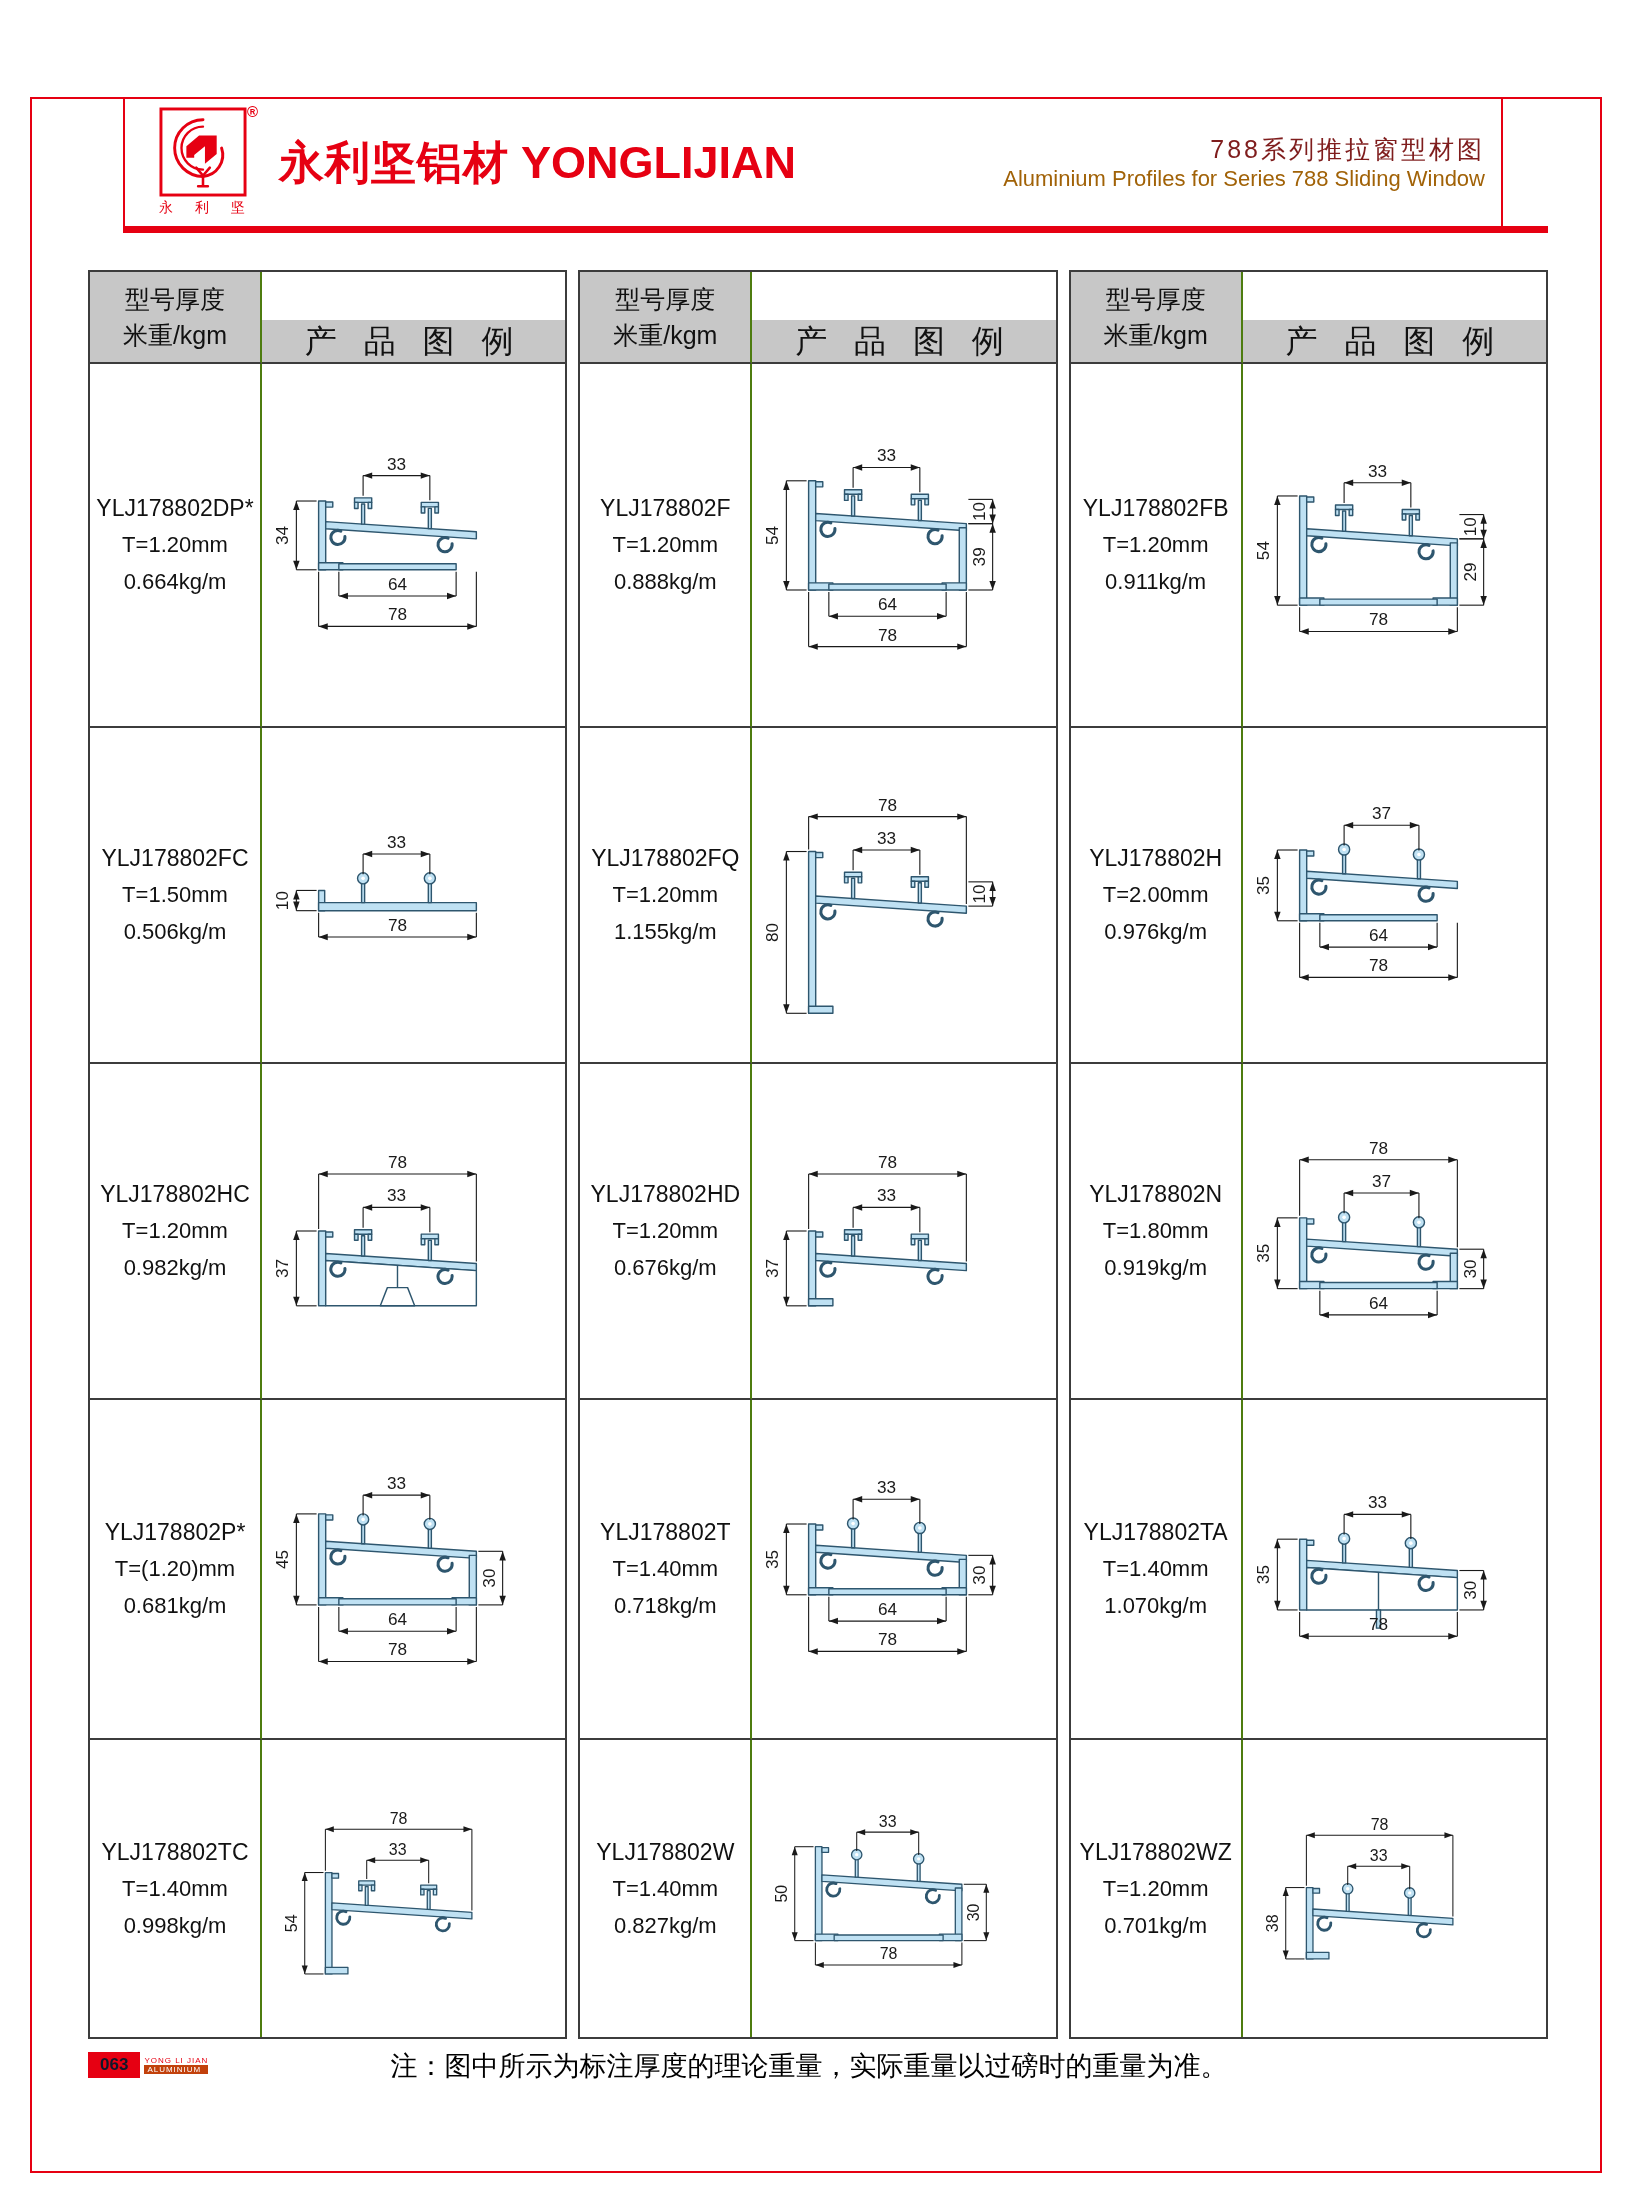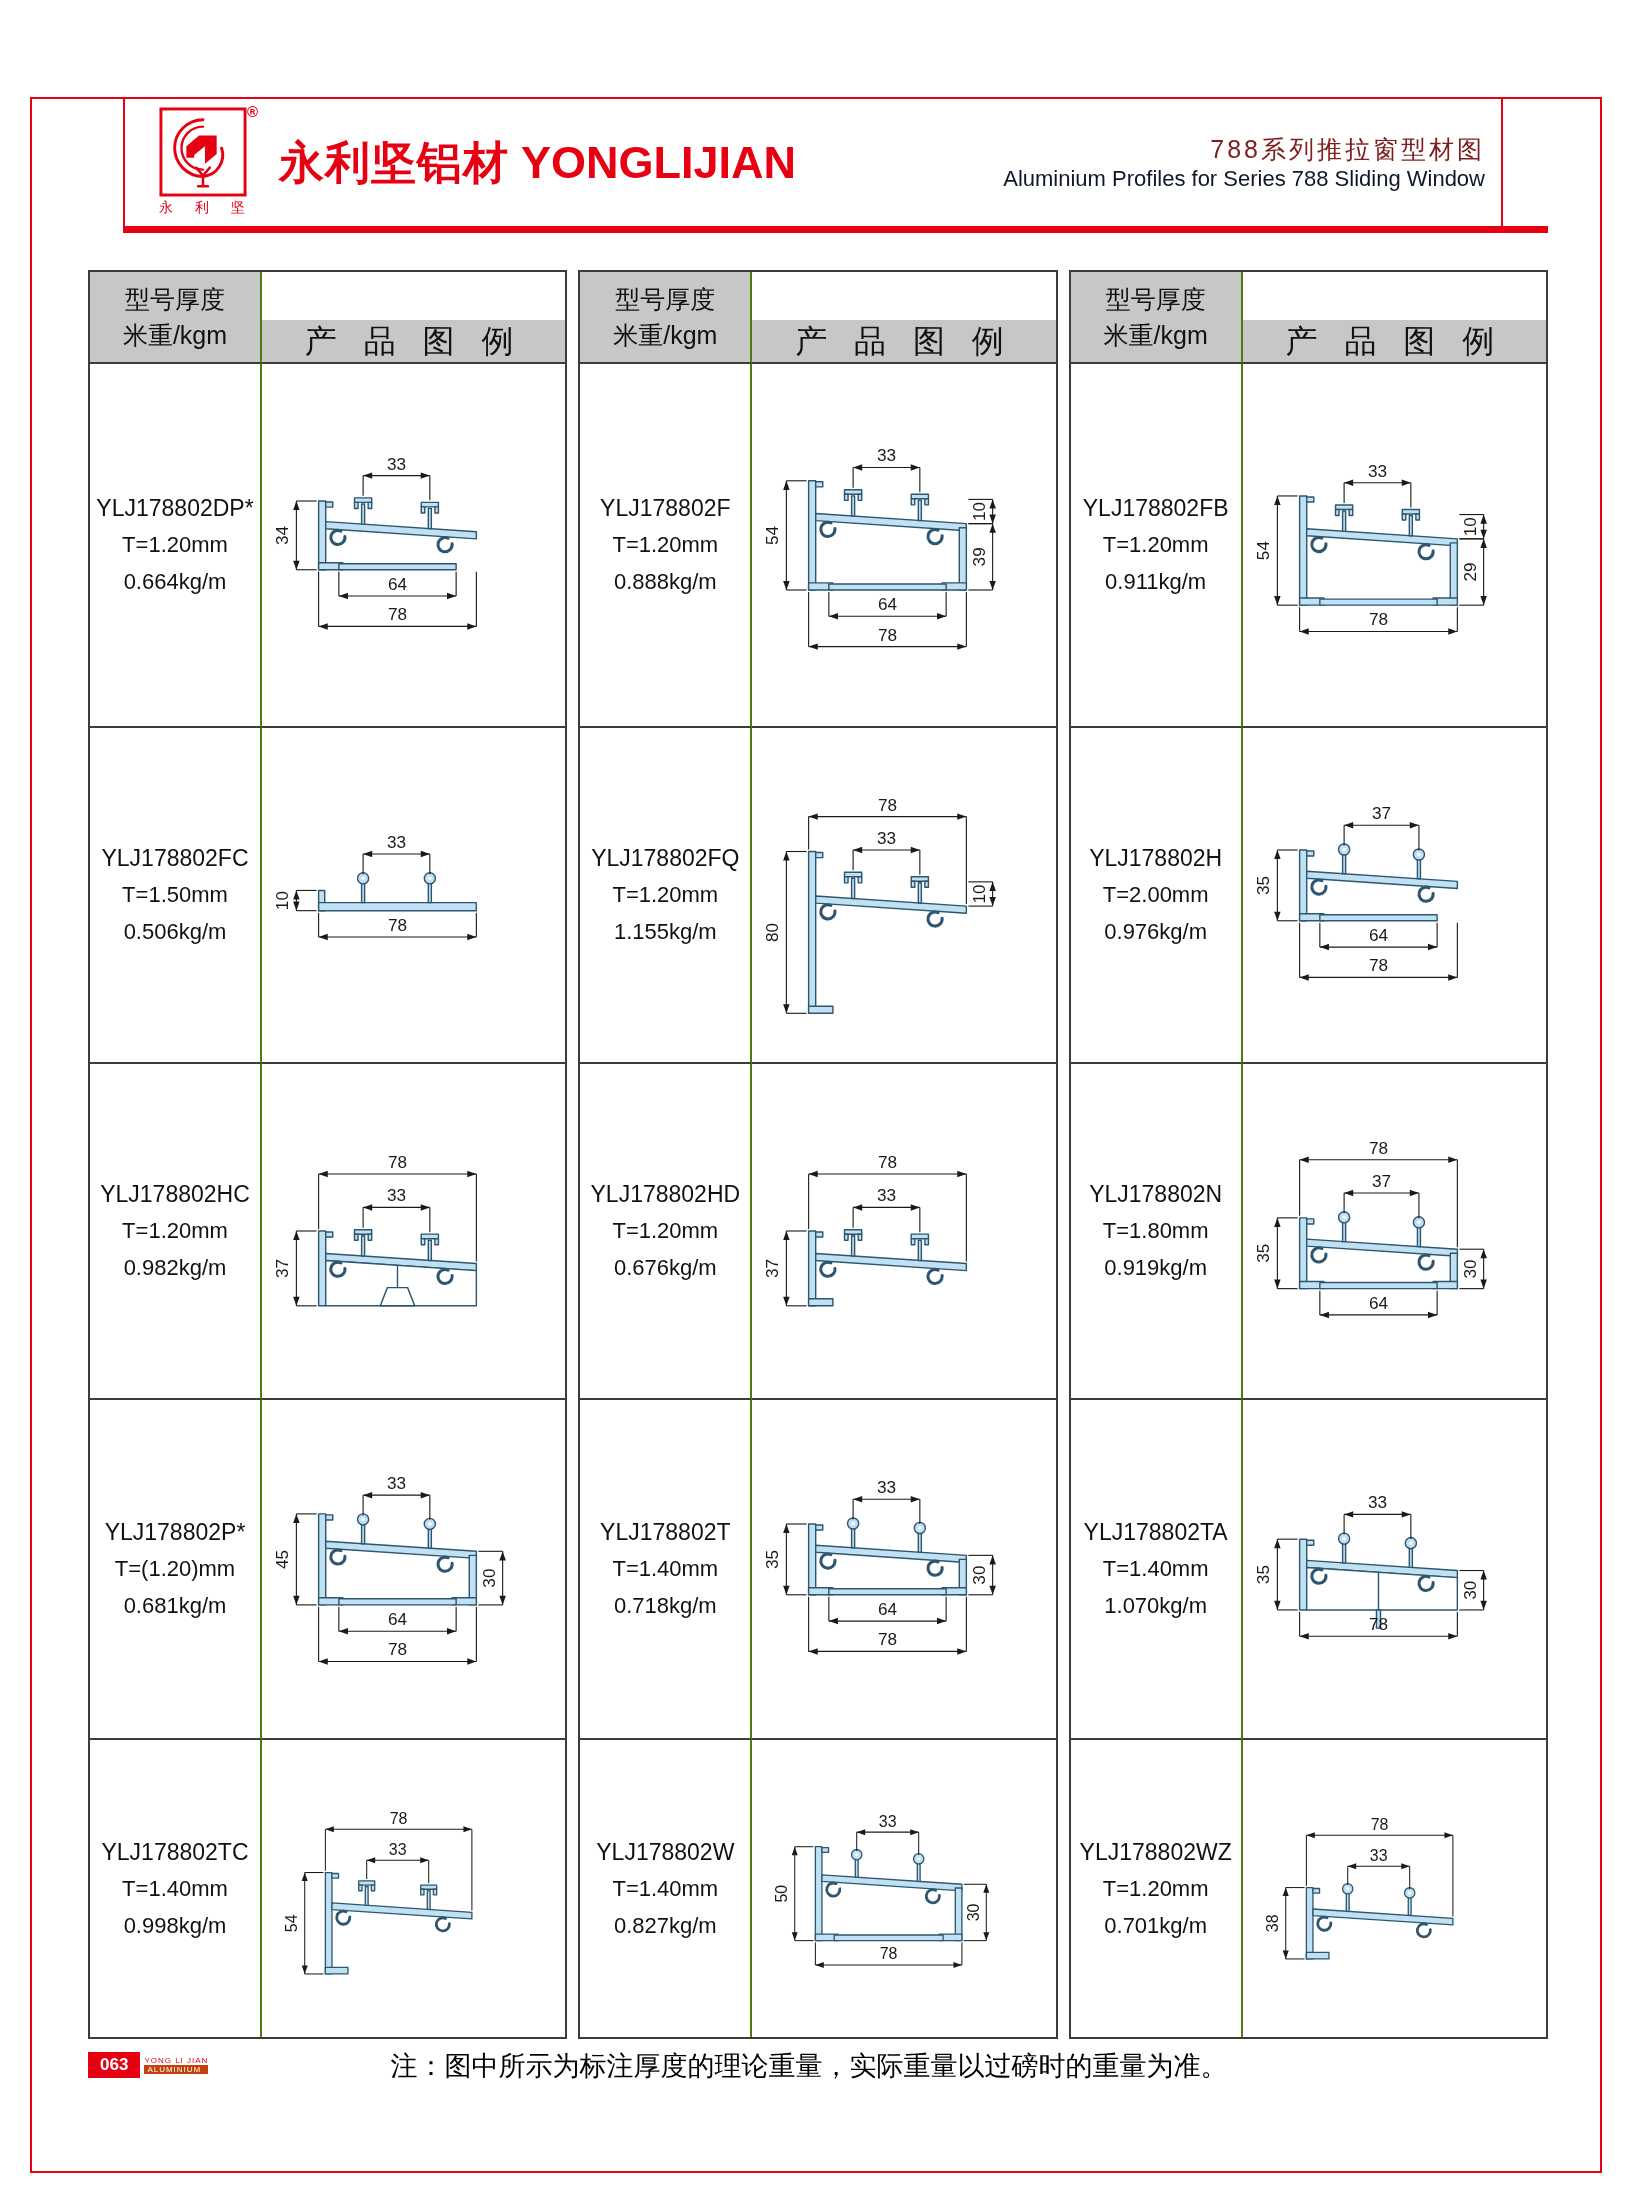--- a/index.html
+++ b/index.html
@@ -9,38 +9,38 @@
   
   .header-band{position:absolute;left:123px;top:97px;width:1380px;height:129px;border:2px solid #e60012;border-bottom:none;box-sizing:border-box;display:flex;align-items:center;background:#fff;}
   .logo-wrap{position:relative;margin-left:34px;width:92px;height:112px;flex:0 0 auto;}
   .logo-svg{display:block;width:88px;height:90px;}
   .reg-mark{position:absolute;left:88px;top:-4px;color:#e60012;font-size:15px;font-weight:bold;}
   .logo-chars{margin-top:2px;text-align:center;color:#e60012;font-size:14px;letter-spacing:9px;white-space:nowrap;font-weight:normal;}
   .company{margin-left:28px;color:#e60012;font-weight:bold;font-size:45px;white-space:nowrap;letter-spacing:1px;}
   .company .en{margin-left:12px;letter-spacing:0;}
   .titles{margin-left:auto;margin-right:16px;text-align:right;}
   .title-cn{color:#7f1d1d;font-size:25px;letter-spacing:3px;}
-  .title-en{color:#0f172a;font-size:22px;}
+  .title-en{color:#a16207;font-size:22px;}
   .red-rule{position:absolute;left:123px;top:226px;width:1425px;height:7px;background:#e60012;}
   
   .table-area{position:absolute;left:88px;top:270px;width:1460px;display:flex;gap:11px;}
   .group{flex:1 1 0;border:2px solid #3c3c3c;box-sizing:border-box;display:grid;grid-template-columns:172px 1fr;background:#fff;}
   .cell{border-bottom:2px solid #3c3c3c;box-sizing:border-box;display:flex;flex-direction:column;align-items:center;justify-content:center;}
   .cell.last{border-bottom:none;}
   .label-col{border-right:2px solid #4d7c0f;}
   .hcell{background:#c7c7c7;font-size:25px;color:#111;line-height:36px;text-align:center;}
   .fig-hcell{letter-spacing:9px;font-size:32px;margin-top:48px;}
   .pcell{gap:7px;padding:4px;}
   .p-line{font-size:22px;color:#111;text-align:right;line-height:30px;}
   .p-code{font-size:23px;}
   .figcell{padding:2px 0;}
   .figcell svg{display:block;}
   
   .footer-badge{position:absolute;left:88px;top:2052px;display:flex;align-items:stretch;height:26px;}
-  .badge-no{background:#e60012;color:#ffffff;font-weight:bold;font-size:17px;display:flex;align-items:center;padding:0 12px;}
+  .badge-no{background:#e60012;color:#0f172a;font-weight:bold;font-size:17px;display:flex;align-items:center;padding:0 12px;}
   .badge-lines{display:flex;flex-direction:column;justify-content:center;margin-left:4px;line-height:9px;}
   .badge-top{color:#e60012;font-size:8px;letter-spacing:1px;}
   .badge-bot{color:#fff;background:#c2410c;font-size:8px;padding:0 3px;letter-spacing:1px;}
   .footer-note{position:absolute;left:79px;top:2048px;width:1460px;text-align:center;font-size:27px;color:#000;font-weight:500;}
 </style>
 </head>
 <body>
 
 <div class="page">
   <div class="outer-frame"></div>

